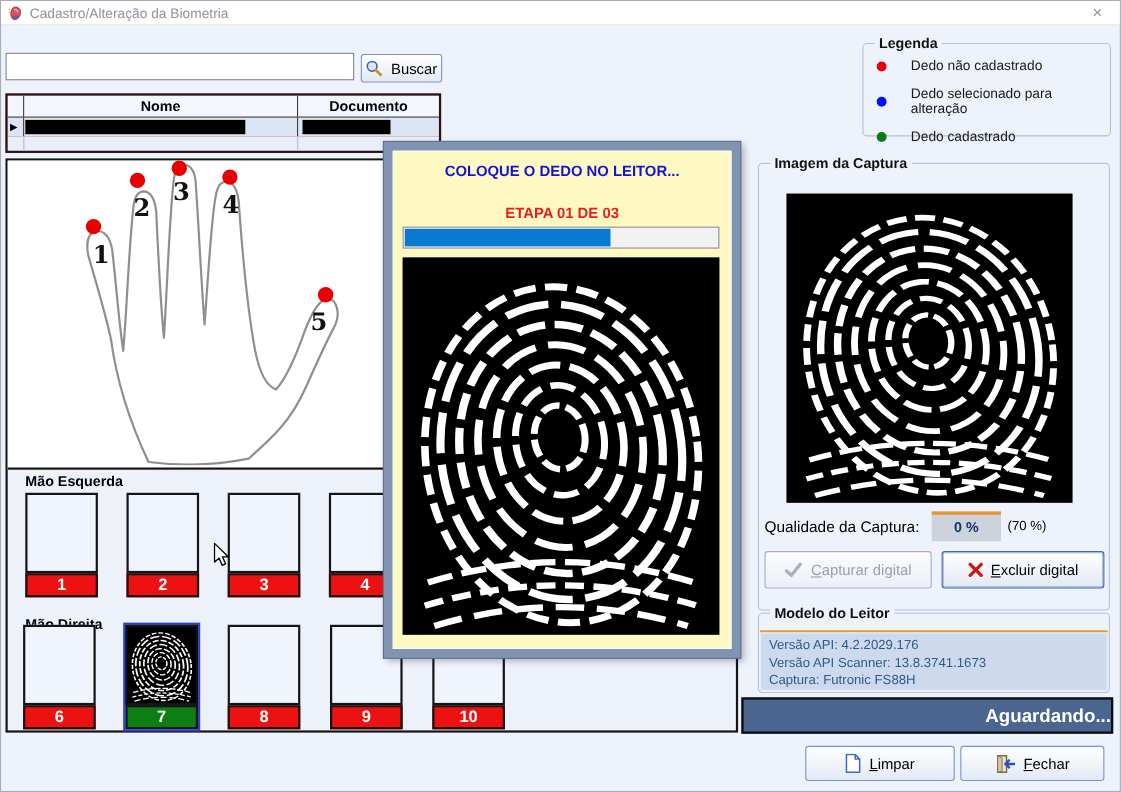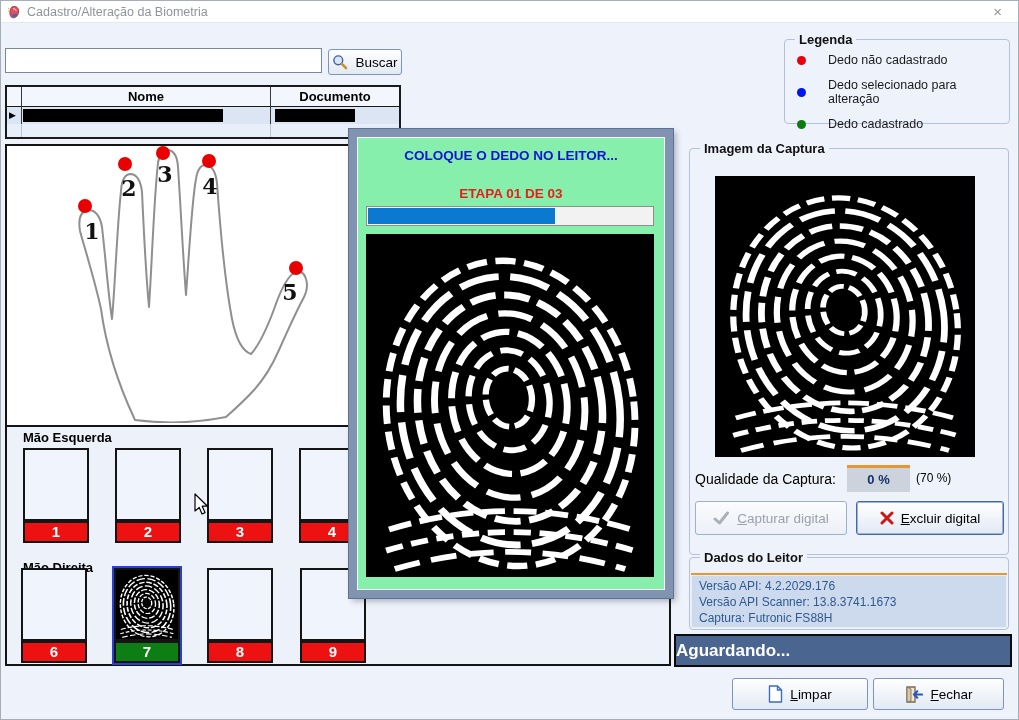--- a/index.html
+++ b/index.html
@@ -68,26 +68,26 @@
   .qlabel { position:absolute; left:5px; top:322px; font-size:14px; color:#000; }
   .qthresh { position:absolute; left:226px; top:322px; font-size:12px; color:#000; }
 
   
   .reader-rule { position:absolute; left:1px; right:1px; top:15px; height:2px; background:#e8962e; }
   .reader-content { position:absolute; left:1px; right:1px; top:17px; bottom:1px; background:#cdd9ec; border:1px solid #e8edf4; padding:2px 7px; }
   .reader-line { font-size:12px; color:#2f5a8f; line-height:16px; white-space:nowrap; }
 
   
   .statusbar { position:absolute; left:673px; top:633px; width:338px; height:33px; background:#4a6590; border:2px solid #0b0b0b;
-               color:#fff; font-weight:bold; font-size:17px; text-align:left; line-height:29px; }
+               color:#fff; font-weight:bold; font-size:17px; text-align:right; line-height:29px; }
 
   
   .modal { position:absolute; left:348px; top:128px; width:324px; height:469px; background:#8093b1;
            box-shadow:0 0 0 1px #5f7090, 3px 3px 6px rgba(40,50,70,.35); z-index:10; }
-  .modal-inner { position:absolute; inset:8px; background:#86efac; border:1px solid #fafbfd; }
+  .modal-inner { position:absolute; inset:8px; background:#fef9c3; border:1px solid #fafbfd; }
   .modal-title { position:absolute; left:0; right:0; top:10px; text-align:center; color:#1512d8; font-weight:bold; font-size:13.5px; }
   .modal-etapa { position:absolute; left:0; right:0; top:48px; text-align:center; color:#ec1c1c; font-weight:bold; font-size:13.5px; }
   .pbar { position:absolute; left:8px; top:68px; width:288px; height:20px; border:1px solid #8f8f8f; background:#f2f2f2; padding:1px; }
   .pbar-fill { height:100%; background:#0b79d0; }
   .modal-img { position:absolute; left:8px; top:96px; width:288px; height:343px; background:#000; }
 
   
   .cursor { position:absolute; left:193px; top:492px; z-index:30; }
 </style>
 </head>
@@ -239,20 +239,24 @@
     <div class="slot-label" style="background: rgb(12, 126, 20);">7</div>
   </div>
   <div class="slot" style="left:200px;top:422px">
     <div class="slot-box"></div>
       <div class="slot-label" style="background: rgb(238, 17, 17);">8</div>
   </div>
   <div class="slot" style="left:293px;top:422px">
     <div class="slot-box"></div>
       <div class="slot-label" style="background: rgb(238, 17, 17);">9</div>
   </div>
+  <div class="slot" style="left:386px;top:422px">
+    <div class="slot-box"></div>
+      <div class="slot-label" style="background: rgb(238, 17, 17);">10</div>
+  </div>
 </div>
 
 <div class="gbox" style="left:688px;top:147px;width:320px;height:407px">
   <span class="gtitle">Imagem da Captura</span>
   <div class="abs" style="left:25px;top:27px;width:260px;height:281px;background:#000">
     <svg class="fp-svg" width="260" height="281">
         <use href="#fp" width="260" height="281"></use>
       </svg>
   </div>
   <span class="qlabel">Qualidade da Captura:</span>
@@ -267,21 +271,21 @@
   </button>
   <button class="btn default abs" style="left:166px;top:352px;width:148px;height:34px">
     <svg width="14" height="14" viewBox="0 0 14 14">
       <path d="M2,2 L12,12 M12,2 L2,12" stroke="#cf1616" stroke-width="3" stroke-linecap="round"></path>
     </svg>
     <span><span class="u">E</span><span>xcluir digital</span></span>
   </button>
 </div>
 
 <div class="gbox" style="left:688px;top:556px;width:320px;height:73px">
-  <span class="gtitle">Dados do Leitor</span>
+  <span class="gtitle">Modelo do Leitor</span>
   <div class="reader-rule"></div>
   <div class="reader-content">
     <div class="reader-line">Versão API: 4.2.2029.176</div>
     <div class="reader-line">Versão API Scanner: 13.8.3741.1673</div>
     <div class="reader-line">Captura: Futronic FS88H</div>
   </div>
 </div>
 
 <div class="statusbar">Aguardando...</div>
 

